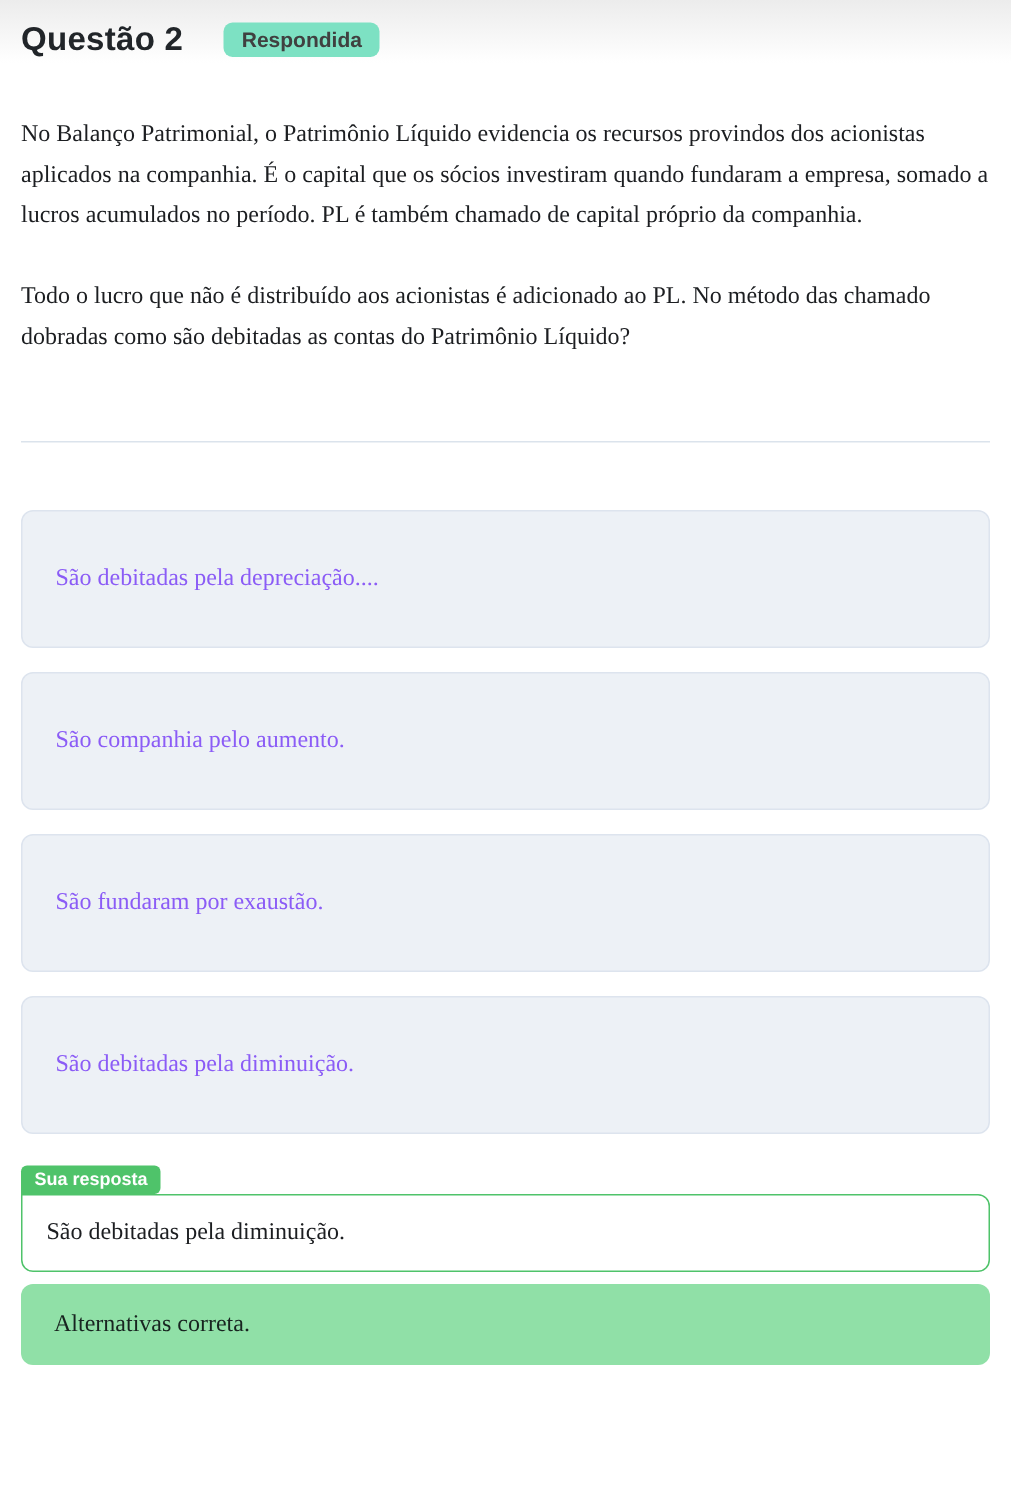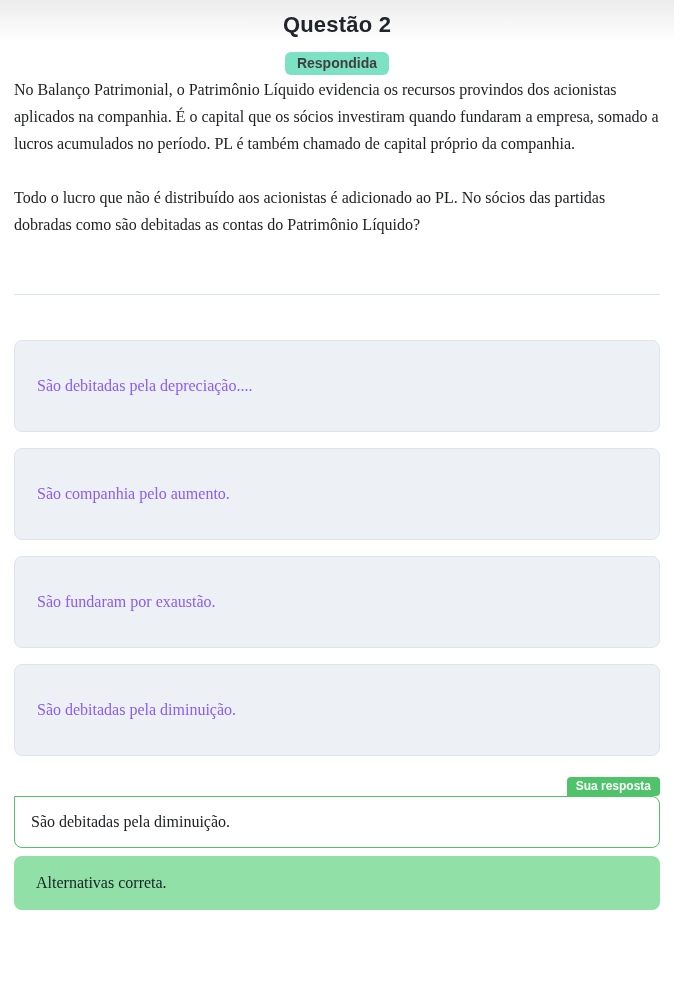--- a/index.html
+++ b/index.html
@@ -15,23 +15,22 @@
     min-height: 998px;
     box-sizing: border-box;
     padding: 12px 14px 6px;
     background: linear-gradient(to bottom, #ececec 0px, #ffffff 42px);
     overflow: hidden;
   }
   
   .header {
     display: flex;
     align-items: center;
-    gap: 14px;
+    gap: 27px;
     height: 28px;
-    flex-direction: column;
   }
   .title {
     margin: 0;
     font-size: 22px;
     font-weight: 700;
     color: #212529;
     letter-spacing: 0.2px;
   }
   .status-badge {
     display: inline-block;
@@ -70,21 +69,21 @@
     display: flex;
     align-items: center;
     padding: 0 22px;
     margin-bottom: 16px;
     font-family: "Liberation Serif", serif;
     font-size: 16px;
     color: #8b5cf6;
     cursor: pointer;
   }
   
-  .answer-section { margin-top: 21px; text-align: right; }
+  .answer-section { margin-top: 21px; }
   .answer-tab {
     display: inline-block;
     background: #4fc36a;
     color: #ffffff;
     font-size: 12px;
     font-weight: 700;
     line-height: 1;
     padding: 3px 9px 4px;
     border-radius: 4px 4px 4px 0;
     position: relative;
@@ -123,21 +122,21 @@
 <body>
 
 <div class="page">
 
   <div class="header">
     <h1 class="title">Questão 2</h1>
     <span class="status-badge">Respondida</span>
   </div>
 
   <p class="qtext first">No Balanço Patrimonial, o Patrimônio Líquido evidencia os recursos provindos dos acionistas aplicados na companhia. É o capital que os sócios investiram quando fundaram a empresa, somado a lucros acumulados no período. PL é também chamado de capital próprio da companhia.</p>
-  <p class="qtext second">Todo o lucro que não é distribuído aos acionistas é adicionado ao PL. No sócios das partidas dobradas como são debitadas as contas do Patrimônio Líquido?</p>
+  <p class="qtext second">Todo o lucro que não é distribuído aos acionistas é adicionado ao PL. No método das chamado dobradas como são debitadas as contas do Patrimônio Líquido?</p>
 
   <hr class="divider">
 
   <div class="options">
     <div class="option">
       <span>São debitadas pela depreciação....</span>
     </div>
     <div class="option">
       <span>São companhia pelo aumento.</span>
     </div>

